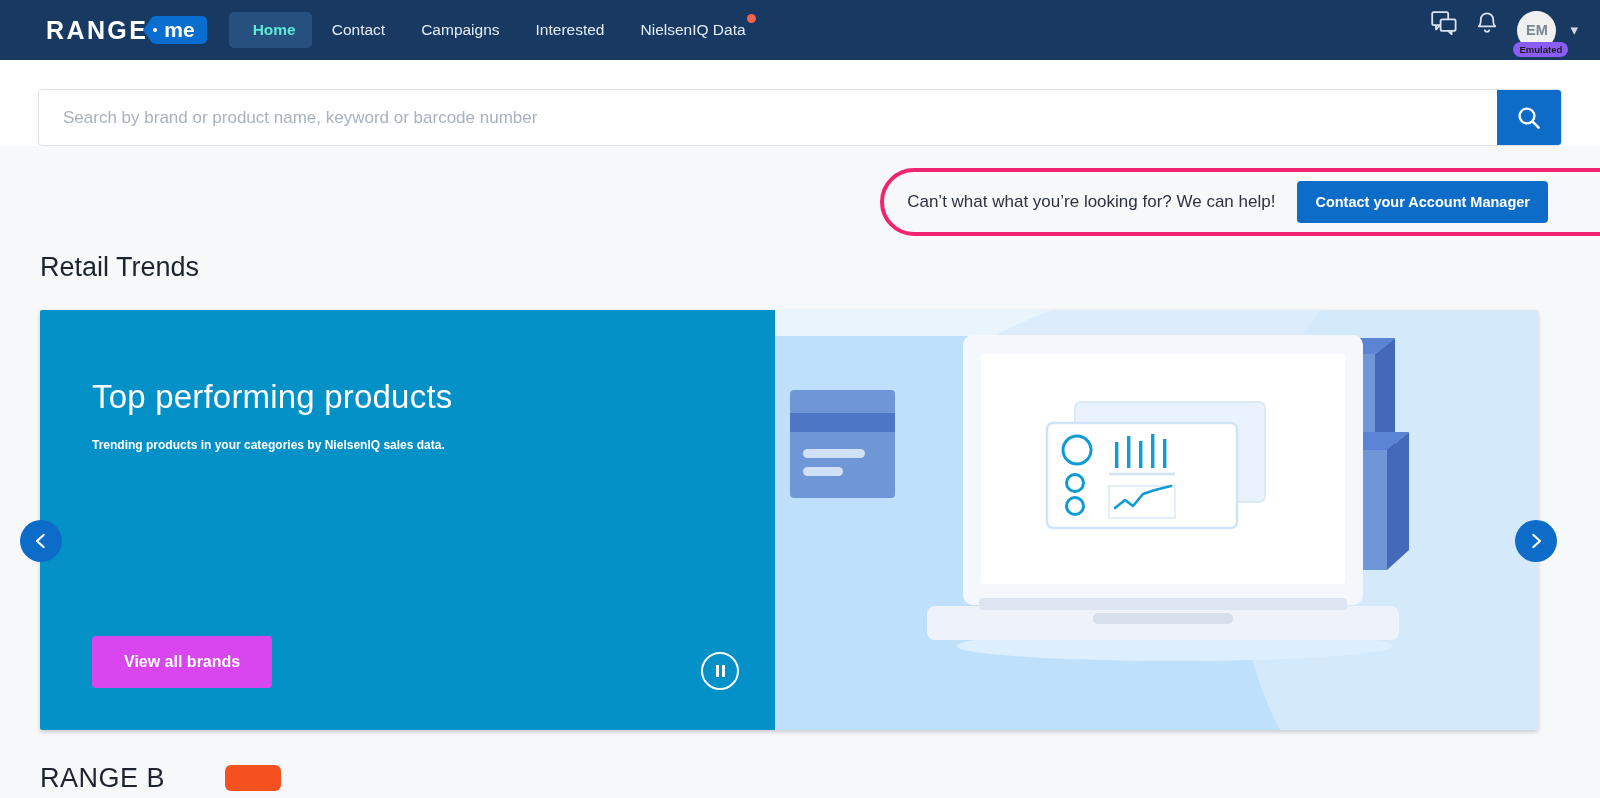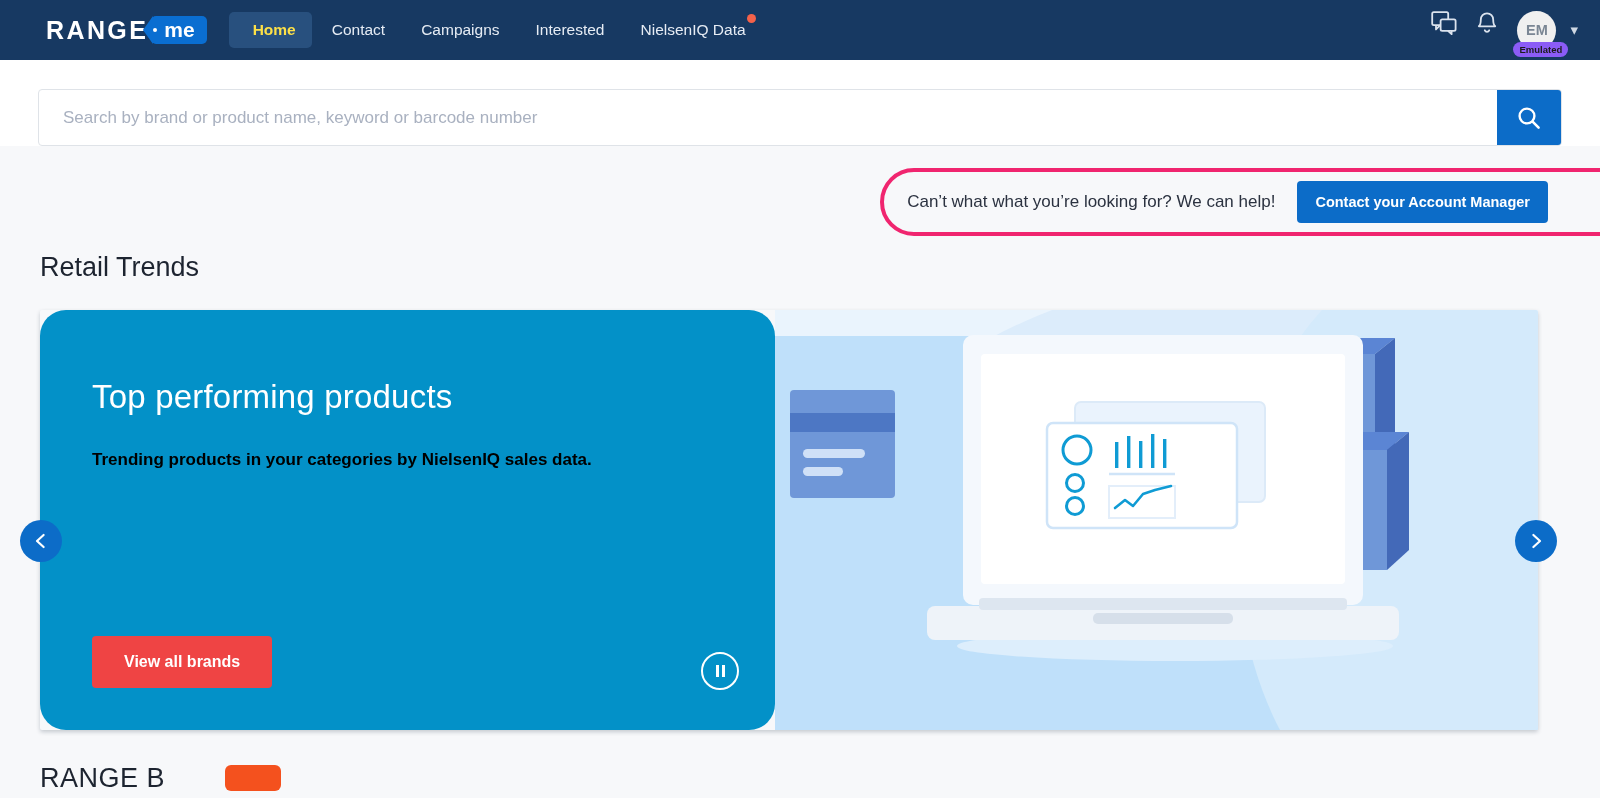--- a/index.html
+++ b/index.html
@@ -66,21 +66,21 @@
     color: #e6ecf4;
     font-size: 15.5px;
     padding: 9px 16px;
     border-radius: 5px;
     white-space: nowrap;
     position: relative;
     cursor: pointer;
   }
   .navlink.active {
     background: #28507e;
-    color: #fde047;
+    color: #5eead4;
     font-weight: 700;
     padding-left: 24px;
   }
   .nav-dot {
     position: absolute;
     top: 2px; right: 6px;
     width: 9px; height: 9px;
     border-radius: 50%;
     background: #f4624a;
   }
@@ -209,38 +209,37 @@
     display: flex;
     border-radius: 2px;
     overflow: hidden;
     box-shadow: 0 2px 4px rgba(20,35,60,.22);
   }
   .hero-left {
     width: 735px;
     background: #0391c8;
     padding: 68px 0 0 52px;
     position: relative;
-    border-radius: 26px;
   }
   .hero-title {
     color: #ffffff;
     font-size: 33px;
     font-weight: 400;
     letter-spacing: .2px;
   }
   .hero-sub {
-    color: #000000;
-    font-size: 17px;
-    font-weight: 700;
-    margin-top: 34px;
+    color: #ffffff;
+    font-size: 12px;
+    font-weight: 700;
+    margin-top: 22px;
   }
   .hero-cta {
     position: absolute;
     left: 52px; bottom: 42px;
-    background: #ef4444;
+    background: #d946ef;
     color: #ffffff;
     border: none;
     font-family: "Liberation Sans", sans-serif;
     font-size: 16px;
     font-weight: 700;
     padding: 17px 32px;
     border-radius: 4px;
     cursor: pointer;
   }
   .pause-btn {

